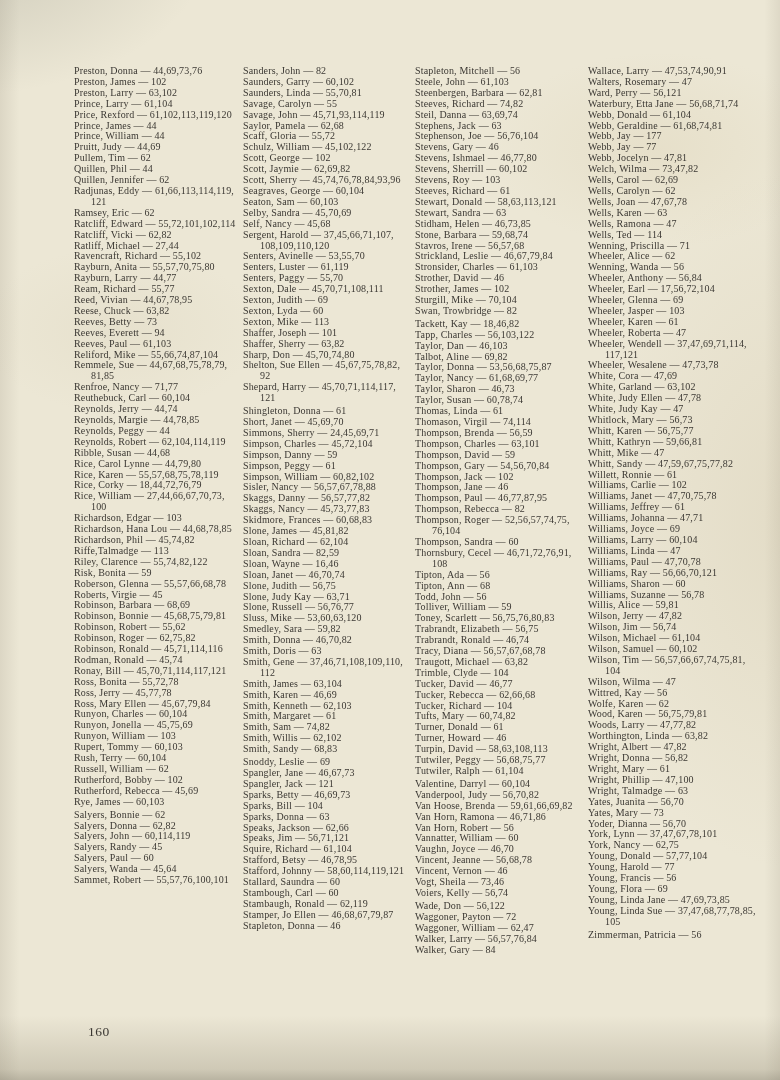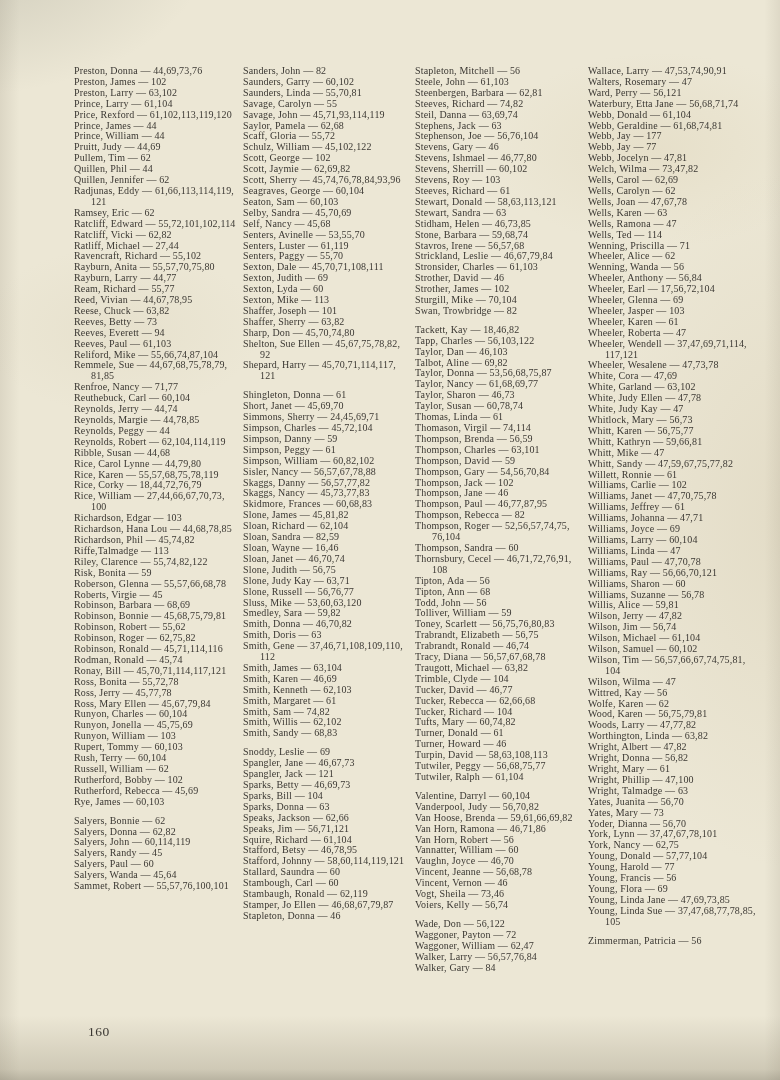--- a/index.html
+++ b/index.html
@@ -26,21 +26,21 @@
     color:#3b3833;letter-spacing:.15px;
   }
   .col-1{left:74px;width:164px;}
   .col-2{left:243px;width:164px;}
   .col-3{left:415px;width:166px;}
   .col-4{left:588px;width:172px;}
   .entry{
     padding-left:17px;text-indent:-17px;
     overflow-wrap:break-word;
   }
-  .entry.gap{margin-top:8px;}
+  .entry.gap{margin-top:2px;}
   .page-number{
     position:absolute;left:88px;top:1024px;
     font-size:13.5px;color:#3a3732;letter-spacing:.5px;text-align:right;
   }
 </style>
 </head>
 <body>
 
 <div class="index-page">
   <div class="paper-texture"></div>
@@ -127,20 +127,21 @@
       <div class="entry">Saylor, Pamela — 62,​68</div>
       <div class="entry">Scaff, Gloria — 55,​72</div>
       <div class="entry">Schulz, William — 45,​102,​122</div>
       <div class="entry">Scott, George — 102</div>
       <div class="entry">Scott, Jaymie — 62,​69,​82</div>
       <div class="entry">Scott, Sherry — 45,​74,​76,​78,​84,​93,​96</div>
       <div class="entry">Seagraves, George — 60,​104</div>
       <div class="entry">Seaton, Sam — 60,​103</div>
       <div class="entry">Selby, Sandra — 45,​70,​69</div>
       <div class="entry">Self, Nancy — 45,​68</div>
+      <div class="entry">Sergent, Harold — 37,​45,​66,​71,​107,​108,​109,​110,​120</div>
       <div class="entry">Senters, Avinelle — 53,​55,​70</div>
       <div class="entry">Senters, Luster — 61,​119</div>
       <div class="entry">Senters, Paggy — 55,​70</div>
       <div class="entry">Sexton, Dale — 45,​70,​71,​108,​111</div>
       <div class="entry">Sexton, Judith — 69</div>
       <div class="entry">Sexton, Lyda — 60</div>
       <div class="entry">Sexton, Mike — 113</div>
       <div class="entry">Shaffer, Joseph — 101</div>
       <div class="entry">Shaffer, Sherry — 63,​82</div>
       <div class="entry">Sharp, Don — 45,​70,​74,​80</div>

